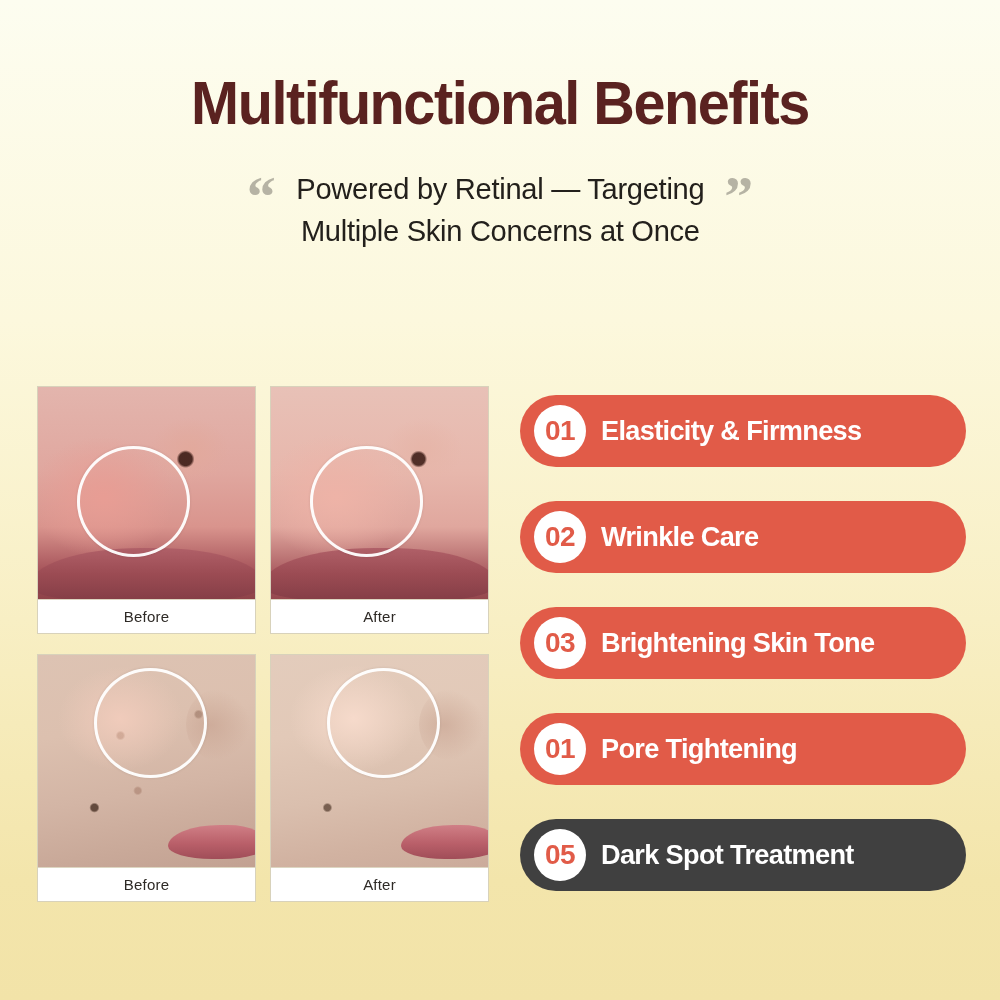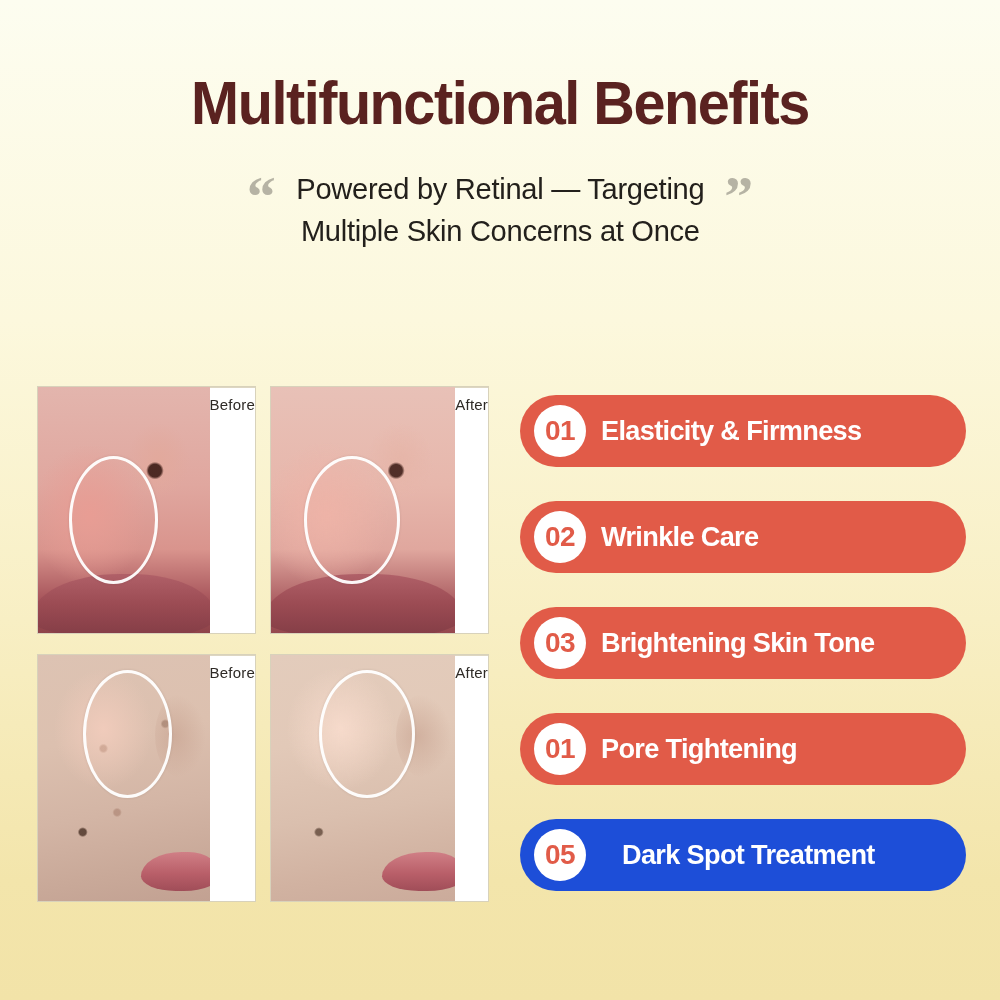--- a/index.html
+++ b/index.html
@@ -72,21 +72,21 @@
     grid-template-rows: 248px 248px;
     column-gap:14px;
     row-gap:20px;
   }
   .photo-card {
     position:relative;
     border:1px solid #d8d2bb;
     background:#fff;
     overflow:hidden;
     display:flex;
-    flex-direction:row;
+    flex-direction:column;
   }
   .photo-img {
     position:relative;
     flex:1;
     overflow:hidden;
   }
   .photo-caption {
     height:34px;
     background:#ffffff;
     color:#2e2a26;
@@ -268,20 +268,20 @@
     <div class="pill" style="background: rgb(225, 91, 72);">
       <div class="pill-badge" style="color: rgb(225, 91, 72); background: rgb(255, 255, 255);">03</div>
       <div class="pill-label">Brightening Skin Tone</div>
     </div>
 
     <div class="pill" style="background: rgb(225, 91, 72);">
       <div class="pill-badge" style="color: rgb(225, 91, 72); background: rgb(255, 255, 255);">01</div>
       <div class="pill-label">Pore Tightening</div>
     </div>
 
-    <div class="pill" style="background: #1d4ed8; gap: 21px;">
+    <div class="pill" style="background: #404040;">
       <div class="pill-badge" style="color: rgb(225, 91, 72); background: rgb(255, 255, 255);">05</div>
       <div class="pill-label">Dark Spot Treatment</div>
     </div>
 
   </div>
 
 </div>
 
 </body></html>

